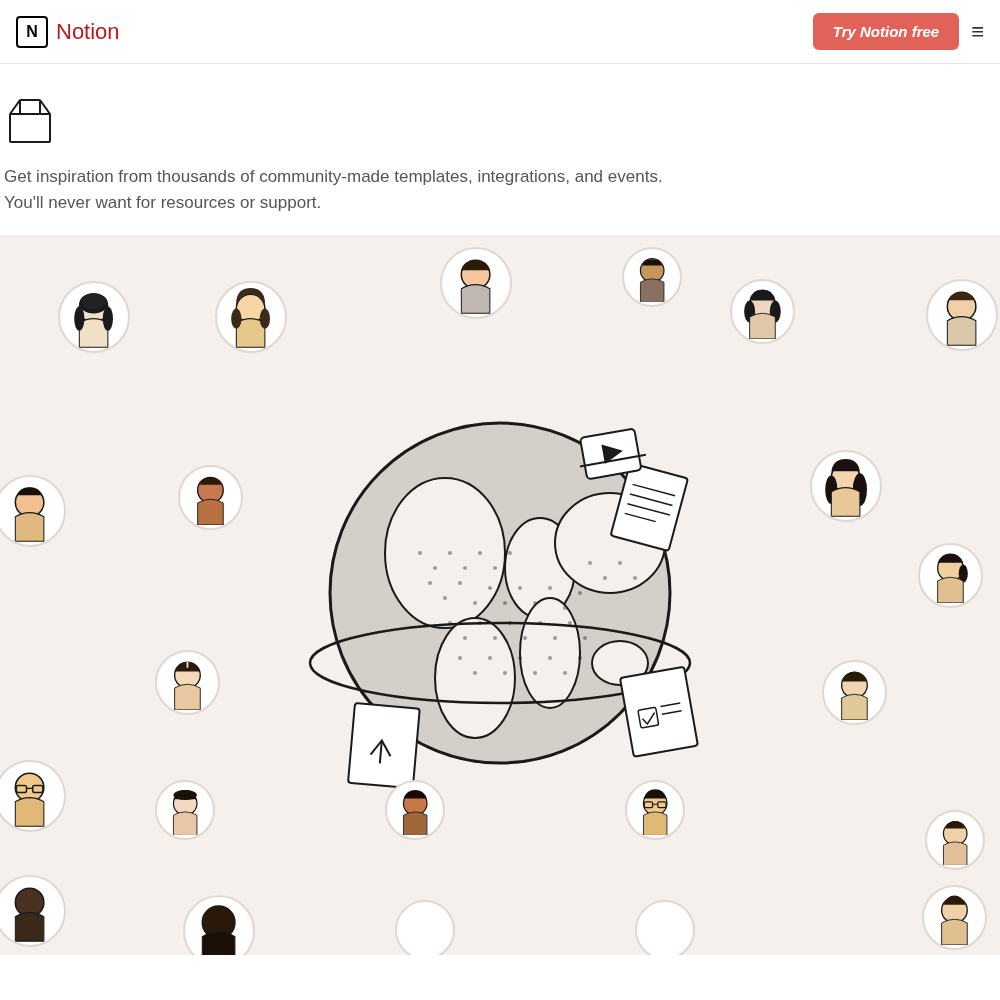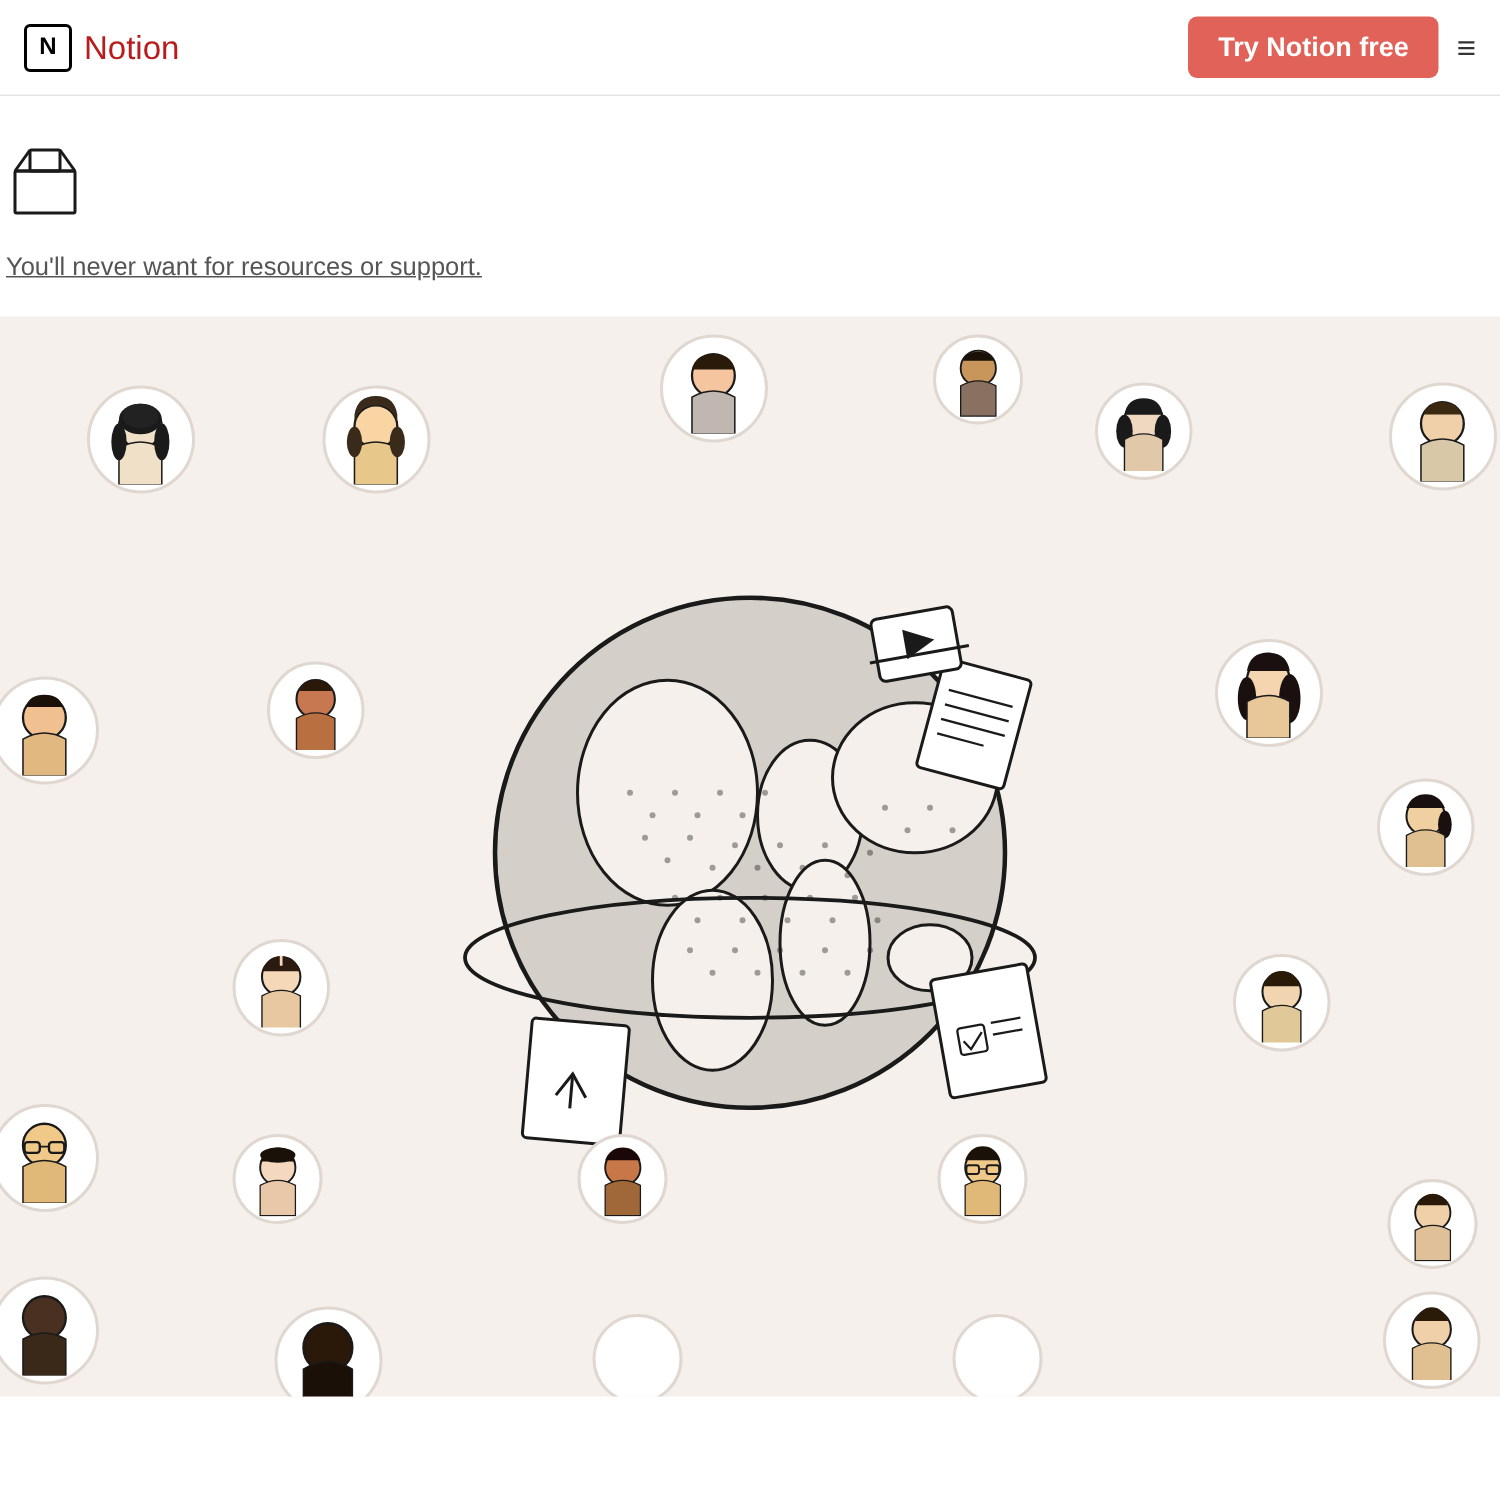--- a/index.html
+++ b/index.html
@@ -15,21 +15,21 @@
     .header-left { display: flex; align-items: center; gap: 8px; }
     .notion-logo-box {
       width: 32px; height: 32px; border: 2px solid #000; border-radius: 4px;
       display: flex; align-items: center; justify-content: center;
       font-weight: 900; font-size: 16px; color: #000;
     }
     .header-title { font-size: 22px; font-weight: 400; color: #b91c1c; }
     .header-right { display: flex; align-items: center; gap: 12px; }
     .try-notion-btn {
       background: #e16259; color: #fff; border: none; border-radius: 6px;
-      padding: 10px 20px; font-size: 18px; font-weight: 600; cursor: pointer;
+      padding: 10px 20px; font-size: 15px; font-weight: 600; cursor: pointer; font-style: italic;
     }
     .hamburger { font-size: 22px; color: #333; cursor: pointer; background: none; border: none; }
 
     
     .main { padding-top: 64px; }
 
     
     .hero { padding: 32px 0 0 0; }
     .box-icon {
       width: 52px; height: 52px; margin-left: 0;
@@ -40,21 +40,20 @@
       line-height: 1.2; margin-bottom: 12px;
       max-width: 660px;
     }
     .hero-subtitle {
       font-size: 17px; color: #555; line-height: 1.5;
       max-width: 740px;
     }
     .hero-subtitle2 {
       font-size: 17px; color: #555; line-height: 1.5;
       max-width: 740px;
-      text-decoration: underline;
     }
 
     
     .globe-section {
       background: #f5f0eb;
       position: relative;
       width: 1000px;
       height: 720px;
       overflow: hidden;
       margin-top: 20px;
@@ -107,20 +106,21 @@
   <section class="hero" style="padding-left: 4px;">
     
     <svg class="box-icon" viewBox="0 0 52 52" fill="none" xmlns="http://www.w3.org/2000/svg">
       <rect x="6" y="18" width="40" height="28" rx="1" stroke="#1a1a1a" stroke-width="2" fill="none"></rect>
       <rect x="16" y="4" width="20" height="14" rx="1" stroke="#1a1a1a" stroke-width="2" fill="none"></rect>
       <line x1="6" y1="18" x2="16" y2="4" stroke="#1a1a1a" stroke-width="2"></line>
       <line x1="46" y1="18" x2="36" y2="4" stroke="#1a1a1a" stroke-width="2"></line>
       <line x1="6" y1="18" x2="46" y2="18" stroke="#1a1a1a" stroke-width="2"></line>
     </svg>
 
+    <p class="hero-subtitle">Get inspiration from thousands of community-made templates, integrations, and events.</p>
     <p class="hero-subtitle2">You'll never want for resources or support.</p>
   </section>
 
   <div class="globe-section">
 
     <div class="cursor-icon">
       <svg width="18" height="22" viewBox="0 0 18 22" fill="none">
         <path d="M2 2L16 11L9 12.5L6 20L2 2Z" fill="#333" stroke="#fff" stroke-width="1"></path>
       </svg>
     </div>

